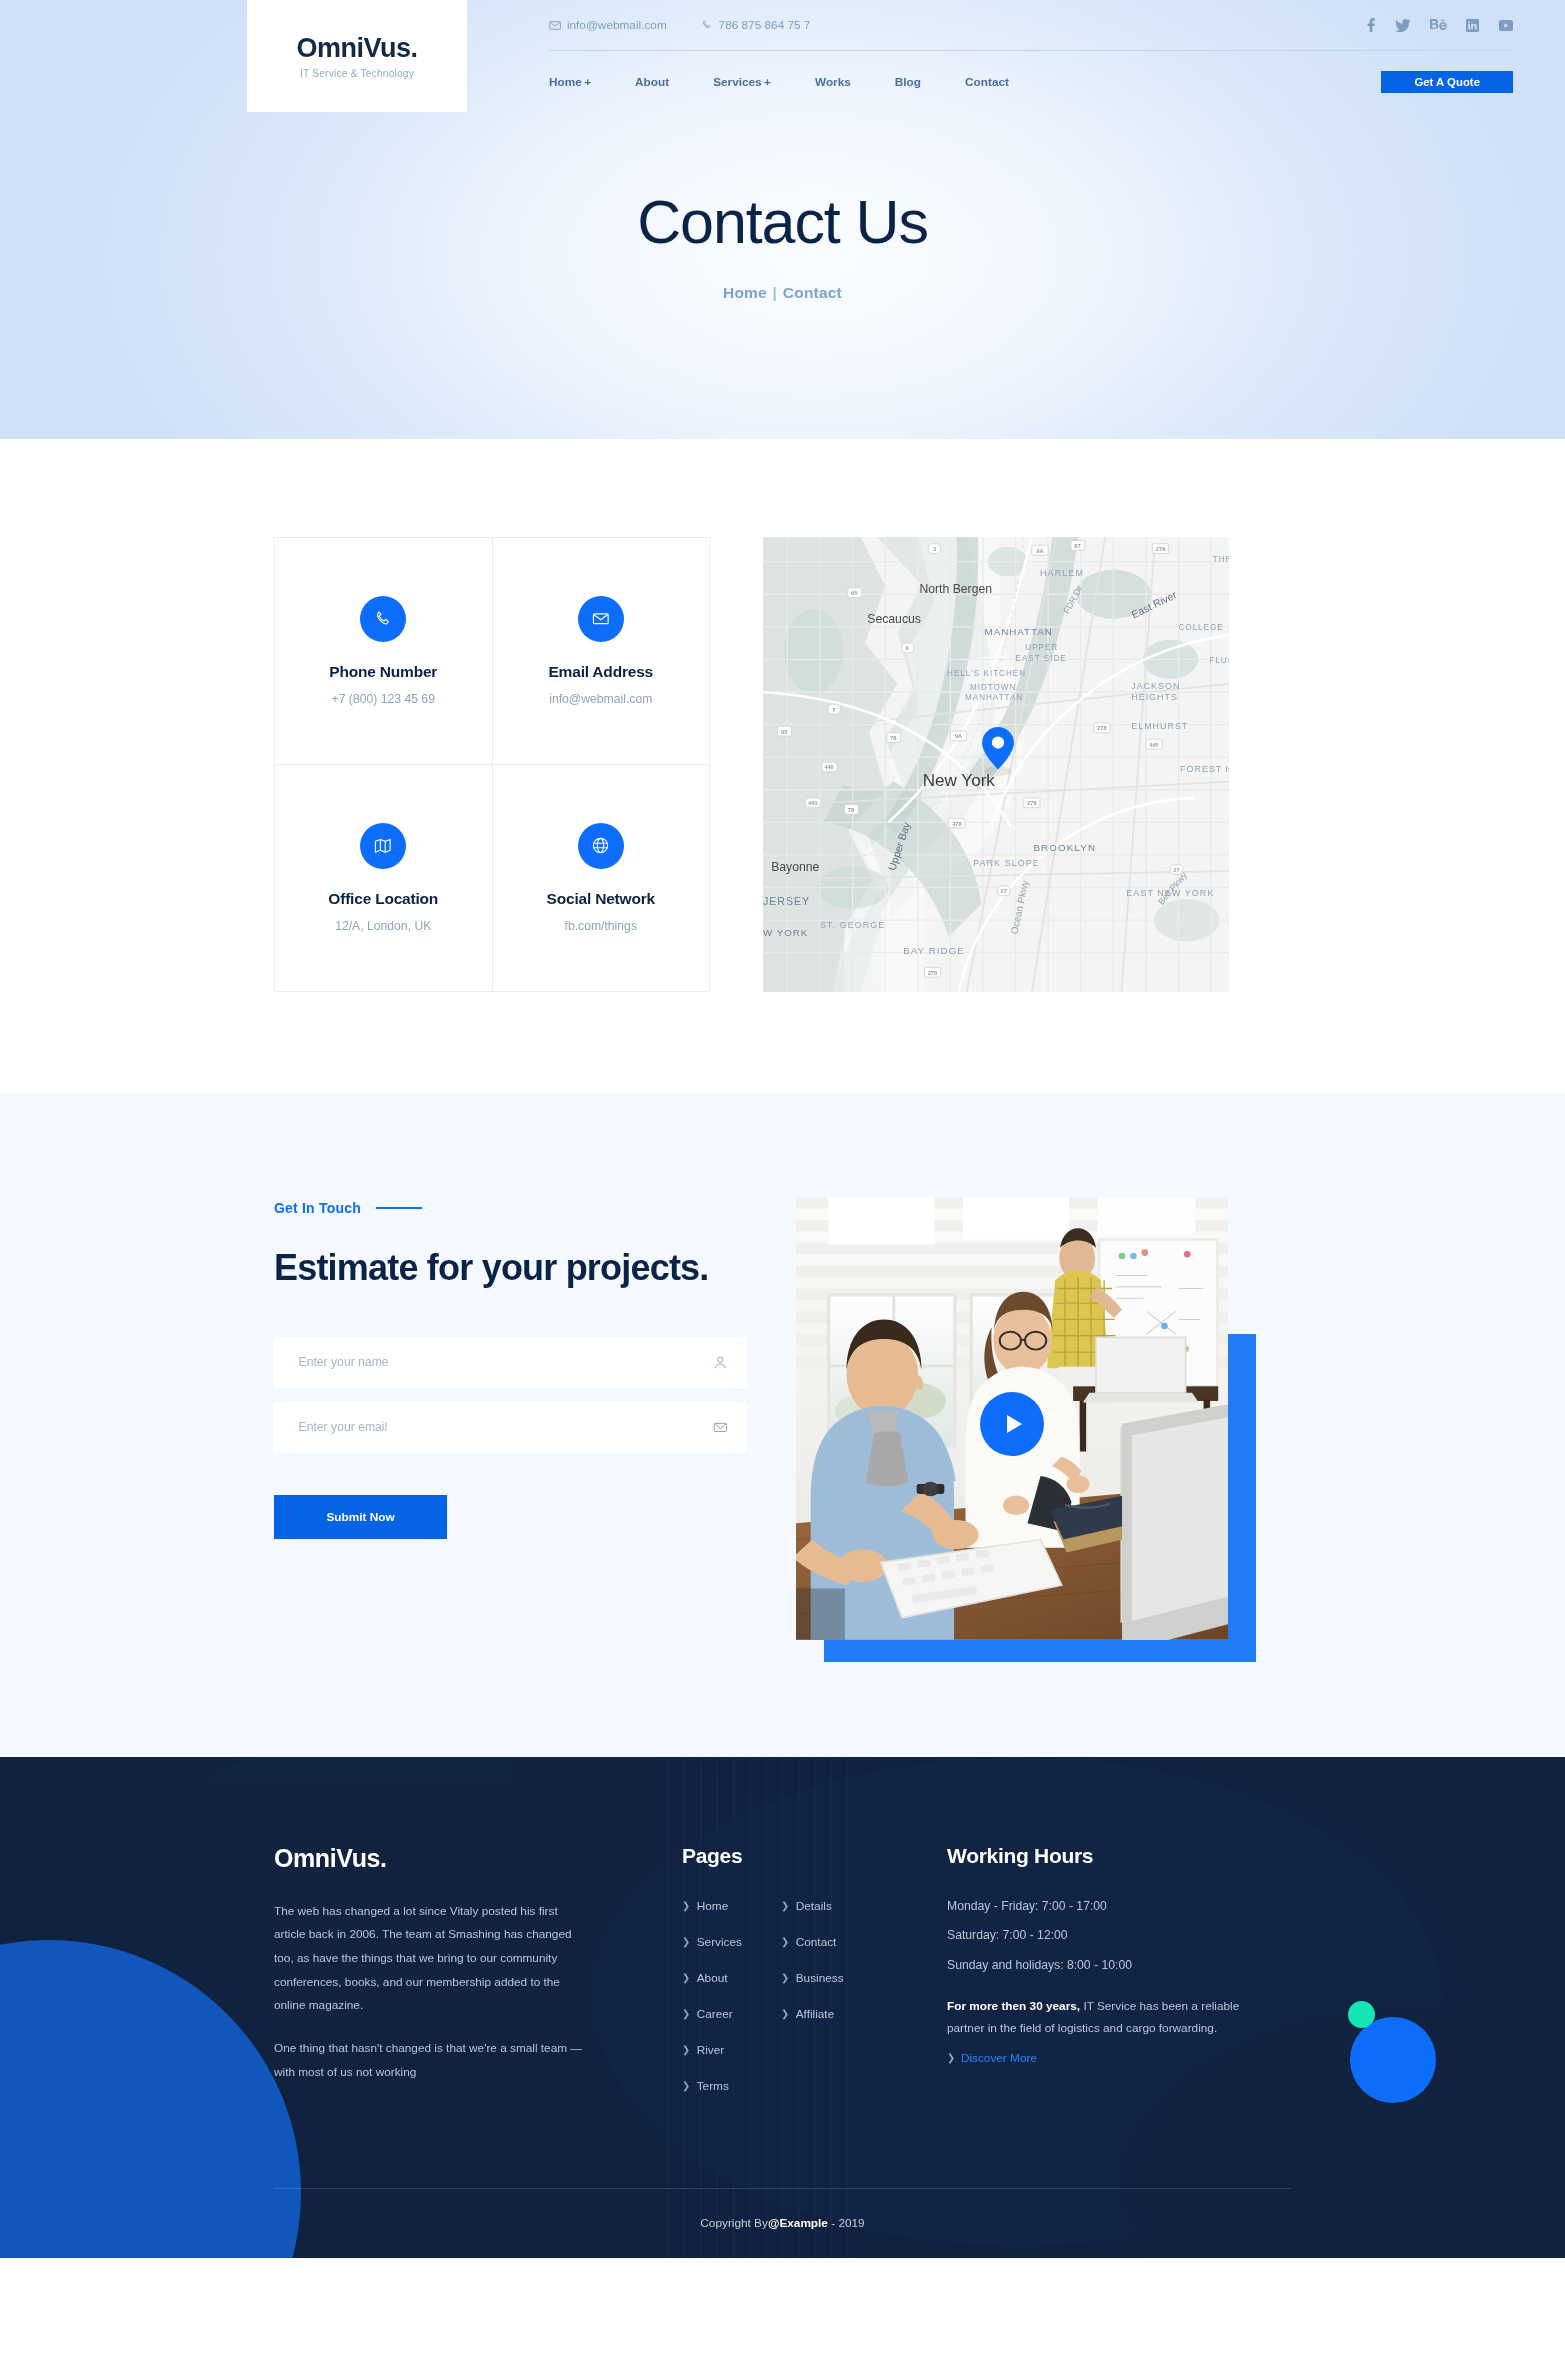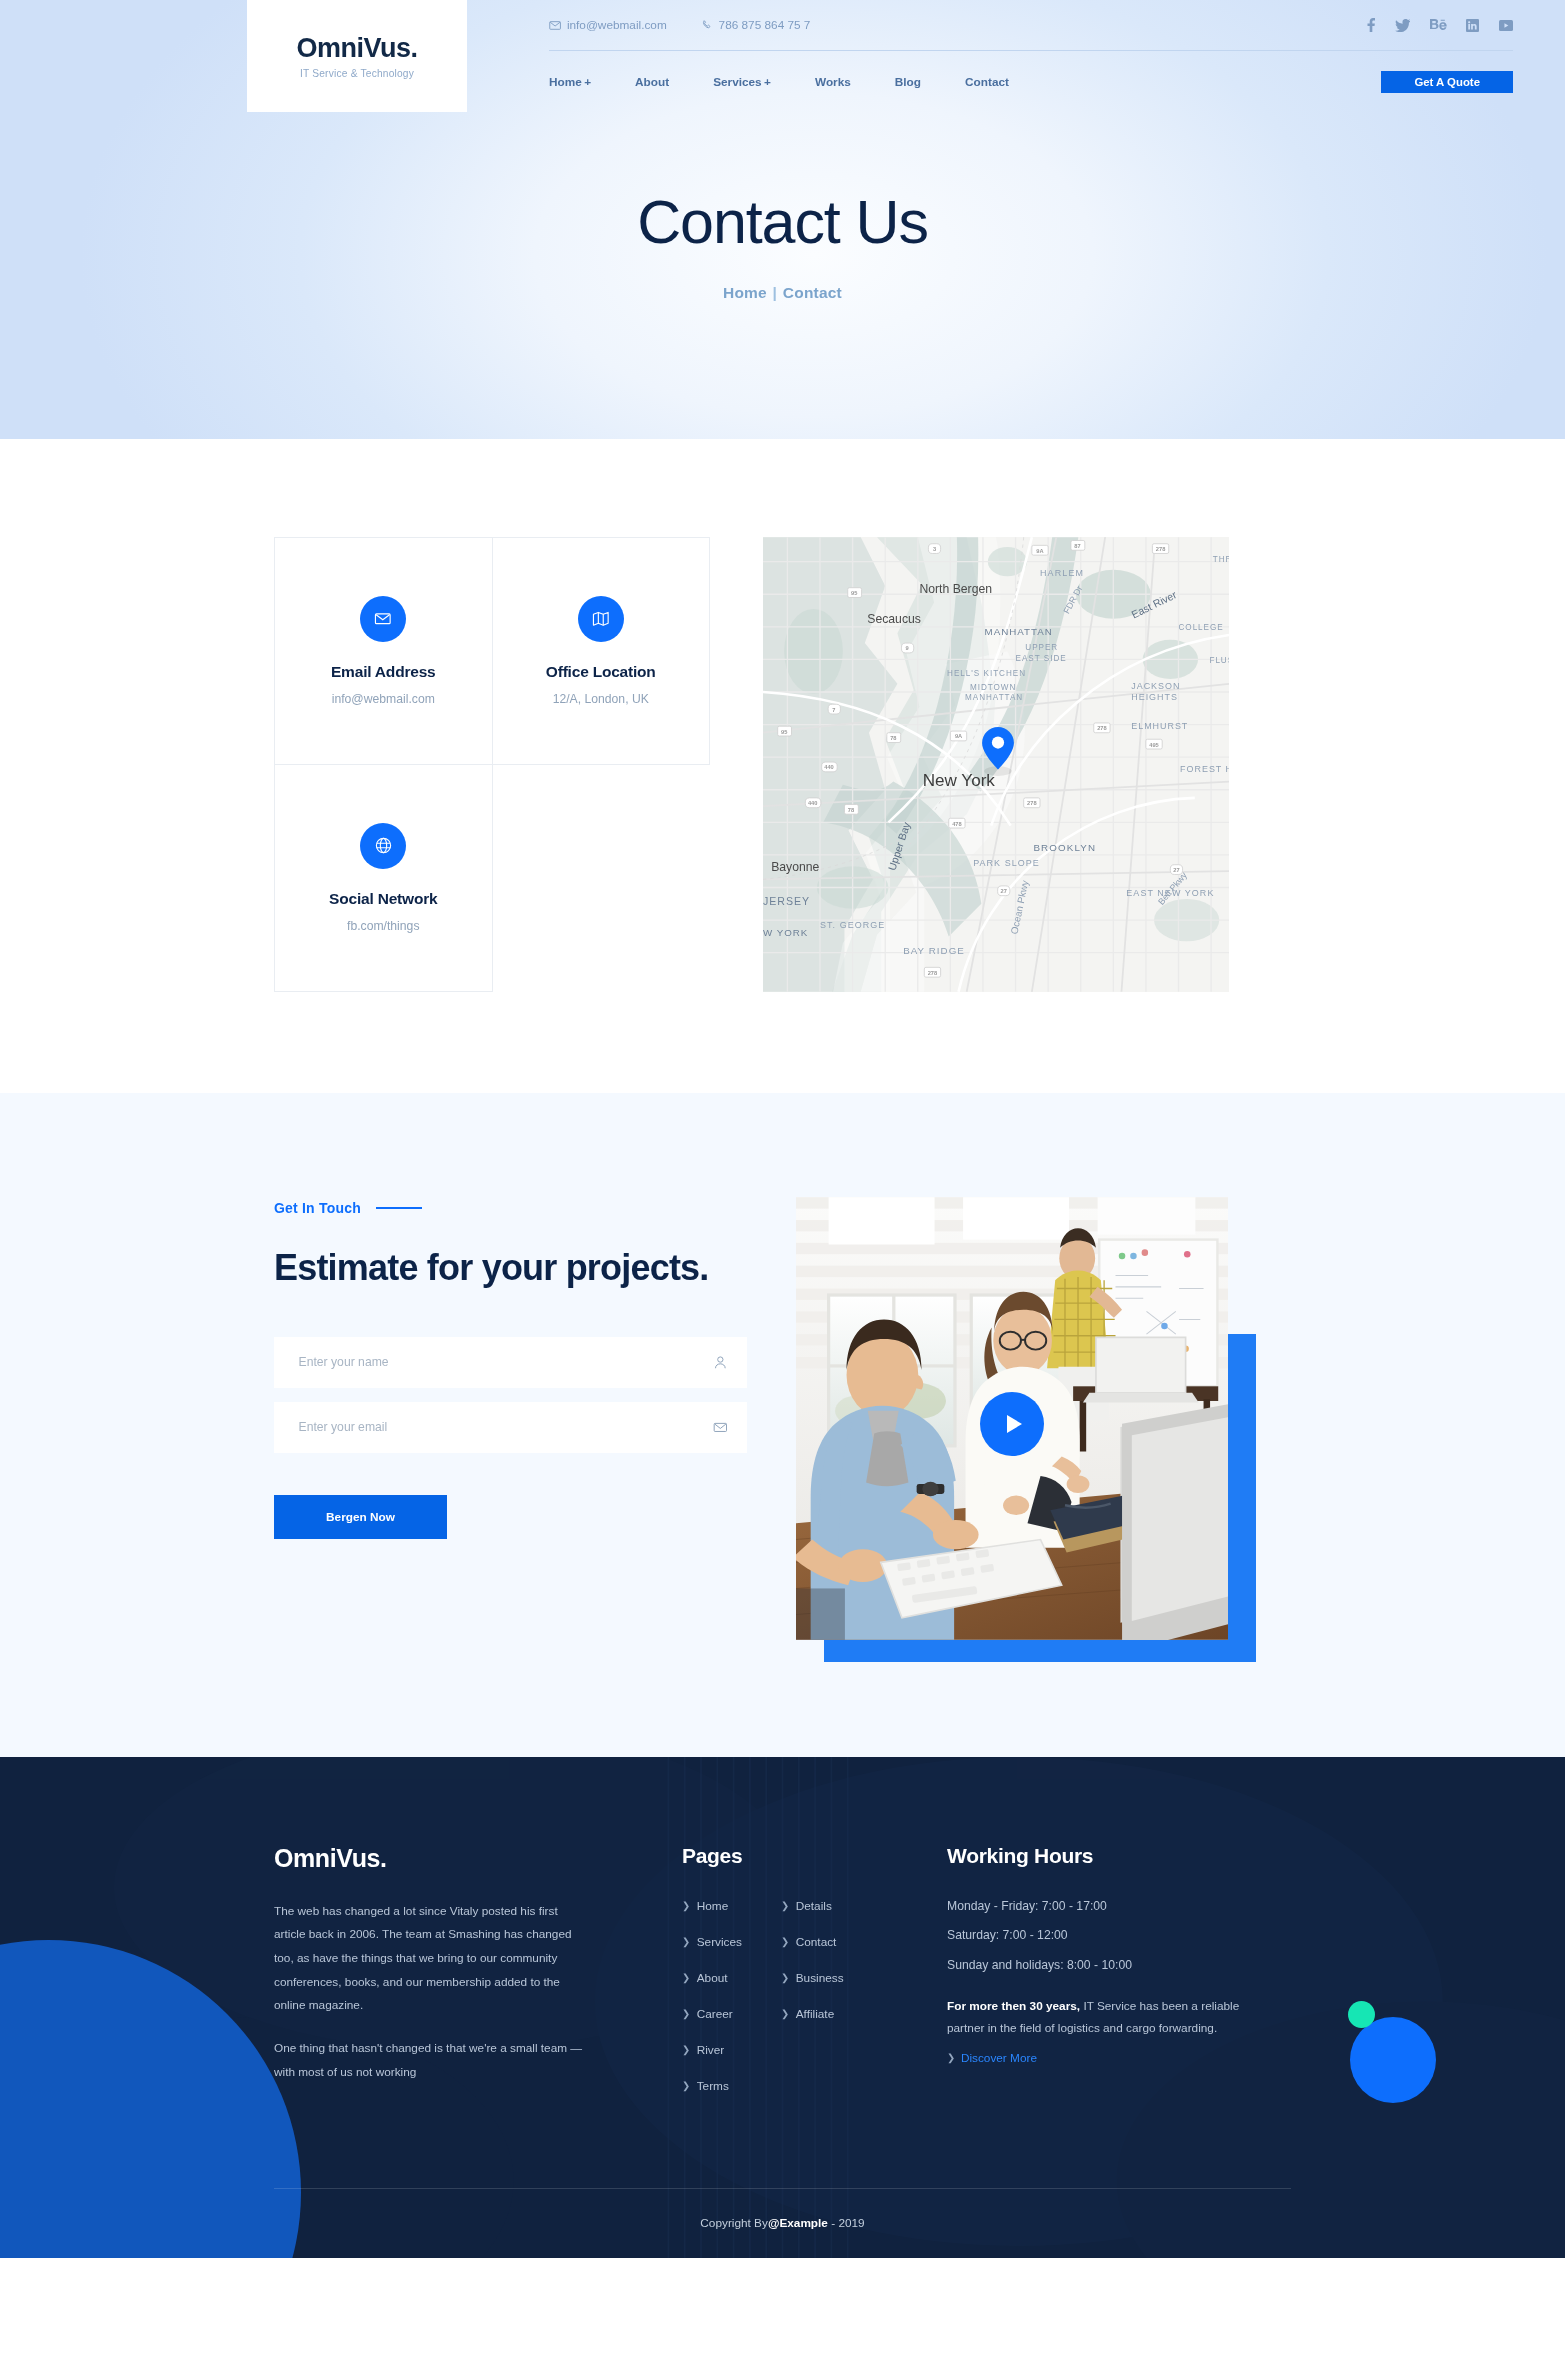--- a/index.html
+++ b/index.html
@@ -426,20 +426,29 @@
       </div>
     </div>
   </section>
 
   <section class="contact-sec">
     <div class="wrap">
       <div class="contact-row">
 
         <div class="info-grid">
 
+          <div class="info-cell">
+            <div class="info-icon">
+              <svg width="19.6" height="19.6" viewBox="0 0 24 24" fill="none" stroke="#fff" stroke-width="1.4" stroke-linecap="round" stroke-linejoin="round">
+                <path d="M7 3.5 9.8 6.4 7.7 8.8c1 2.6 3.3 4.9 5.9 5.9l2.4-2.1 2.9 2.8-2.7 3c-4.5-.3-10.4-6.2-10.7-10.7L7 3.5z"></path>
+              </svg>
+            </div>
+            <div class="info-title">Phone Number</div>
+            <div class="info-val">+7 (800) 123 45 69</div>
+          </div>
 
           <div class="info-cell">
             <div class="info-icon">
               <svg width="19.6" height="19.6" viewBox="0 0 24 24" fill="none" stroke="#fff" stroke-width="1.4">
                 <rect x="3" y="6" width="18" height="12" rx="1.2"></rect>
                   <path d="M3.8 7 12 13.2 20.2 7"></path>
               </svg>
             </div>
             <div class="info-title">Email Address</div>
             <div class="info-val">info@webmail.com</div>
@@ -665,21 +674,21 @@
               <input type="email" placeholder="Enter your email" style="">
               <span class="field-icon">
                 <svg width="14.7" height="14.7" viewBox="0 0 20 20" fill="none" stroke="#8aa0b8" stroke-width="1.3">
                   <rect x="1.6" y="4.6" width="16.8" height="11" rx="1.2"></rect>
                     <path d="M2.4 5.5 10 11.5l7.6-6"></path>
                 </svg>
               </span>
             </div>
 
 
-            <button type="button" class="submit-btn">Bergen Now</button>
+            <button type="button" class="submit-btn">Submit Now</button>
           </form>
         </div>
 
         <div class="est-right">
           <div class="video-frame">
             <div class="video-accent"></div>
             <div class="video-photo">
               <svg width="432" height="443" viewBox="0 0 530 543">
                 <defs>
                   <linearGradient id="wall" x1="0" y1="0" x2="0" y2="1">

